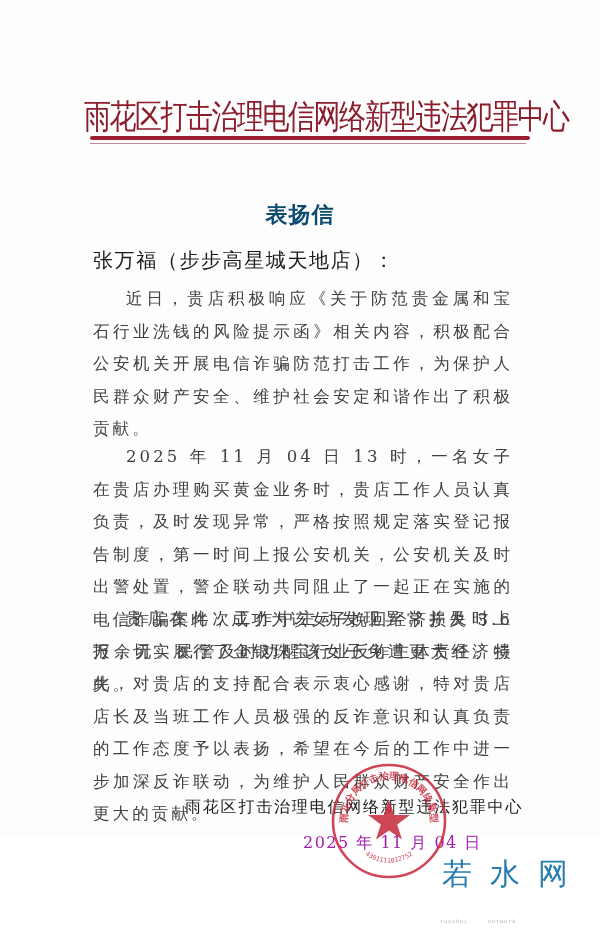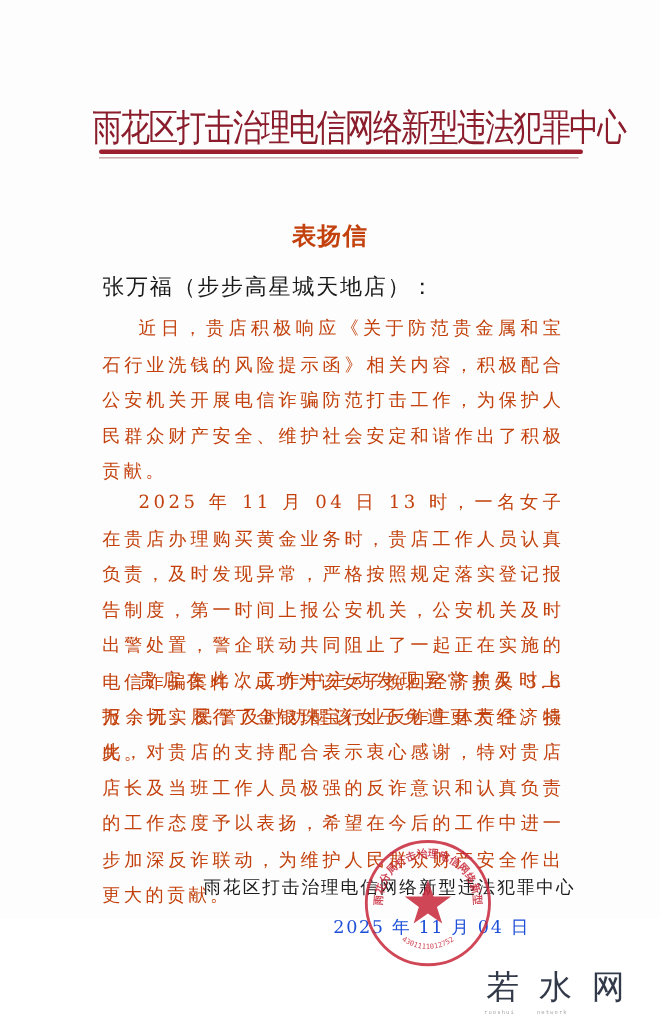--- a/index.html
+++ b/index.html
@@ -12,36 +12,36 @@
     position: absolute; left: 84px; top: 92px; width: 452px; text-align: center;
     font-family: "DejaVu Sans", "Liberation Sans", sans-serif;
     color: #8a1c2b; font-size: 27px; letter-spacing: -1.5px; line-height: 40px;
     white-space: nowrap; transform: scaleY(1.25); transform-origin: top center;
   }
   .rule-red { position: absolute; left: 90px; top: 136px; width: 440px; height: 4px; background: #9b1e2e; border-radius: 2px; }
   .rule-thin { position: absolute; left: 90px; top: 143px; width: 436px; height: 1px; background: #b88b91; }
   .doc-title {
     position: absolute; left: 0; top: 200px; width: 600px; text-align: center;
     font-family: "DejaVu Sans", "Liberation Sans", sans-serif; font-weight: bold;
-    font-size: 22px; color: #c2410c; letter-spacing: 1px;
+    font-size: 22px; color: #0c4a6e; letter-spacing: 1px;
   }
   .salutation { position: absolute; left: 93px; top: 247px; font-size: 20px; letter-spacing: 1.6px; color: #1a1a1a; }
   .para {
     position: absolute; left: 93px; width: 420px; font-size: 16.5px; line-height: 32.5px;
-    letter-spacing: 3.1px; text-indent: 33px; text-align: justify; color: #c2410c;
+    letter-spacing: 3.1px; text-indent: 33px; text-align: justify; color: #404040;
   }
   .p1 { top: 283px; }
   .p2 { top: 422px; margin-top: 19px; }
   .p3 { top: 603px; }
   .signature { position: absolute; left: 185px; top: 797px; font-size: 16px; letter-spacing: 1.8px; color: #1c1c1c; white-space: nowrap; }
-  .date { position: absolute; left: 303px; top: 833px; font-size: 16px; letter-spacing: 1.5px; color: #1d4ed8; white-space: nowrap; }
+  .date { position: absolute; left: 303px; top: 833px; font-size: 16px; letter-spacing: 1.5px; color: #a21caf; white-space: nowrap; }
   .stamp { position: absolute; left: 330px; top: 762px; width: 118px; height: 118px; pointer-events: none; opacity: 0.85; }
   .watermark {
-    position: absolute; left: 428px; top: 880px; width: 172px; text-align: center;
-    font-family: "DejaVu Sans", "Liberation Sans", sans-serif; color: #0f172a;
+    position: absolute; left: 428px; top: 856px; width: 172px; text-align: center;
+    font-family: "DejaVu Sans", "Liberation Sans", sans-serif; color: #0369a1;
     font-size: 30px; letter-spacing: 18px; line-height: 36px; opacity: 0.85;
   }
   .watermark-sub {
     position: absolute; left: 440px; top: 918px; width: 160px;
     font-family: "DejaVu Sans Mono", "Liberation Mono", monospace; font-size: 5px;
     color: #aaa; letter-spacing: 1px; word-spacing: 16px;
   }
 </style>
 </head>
 <body>

